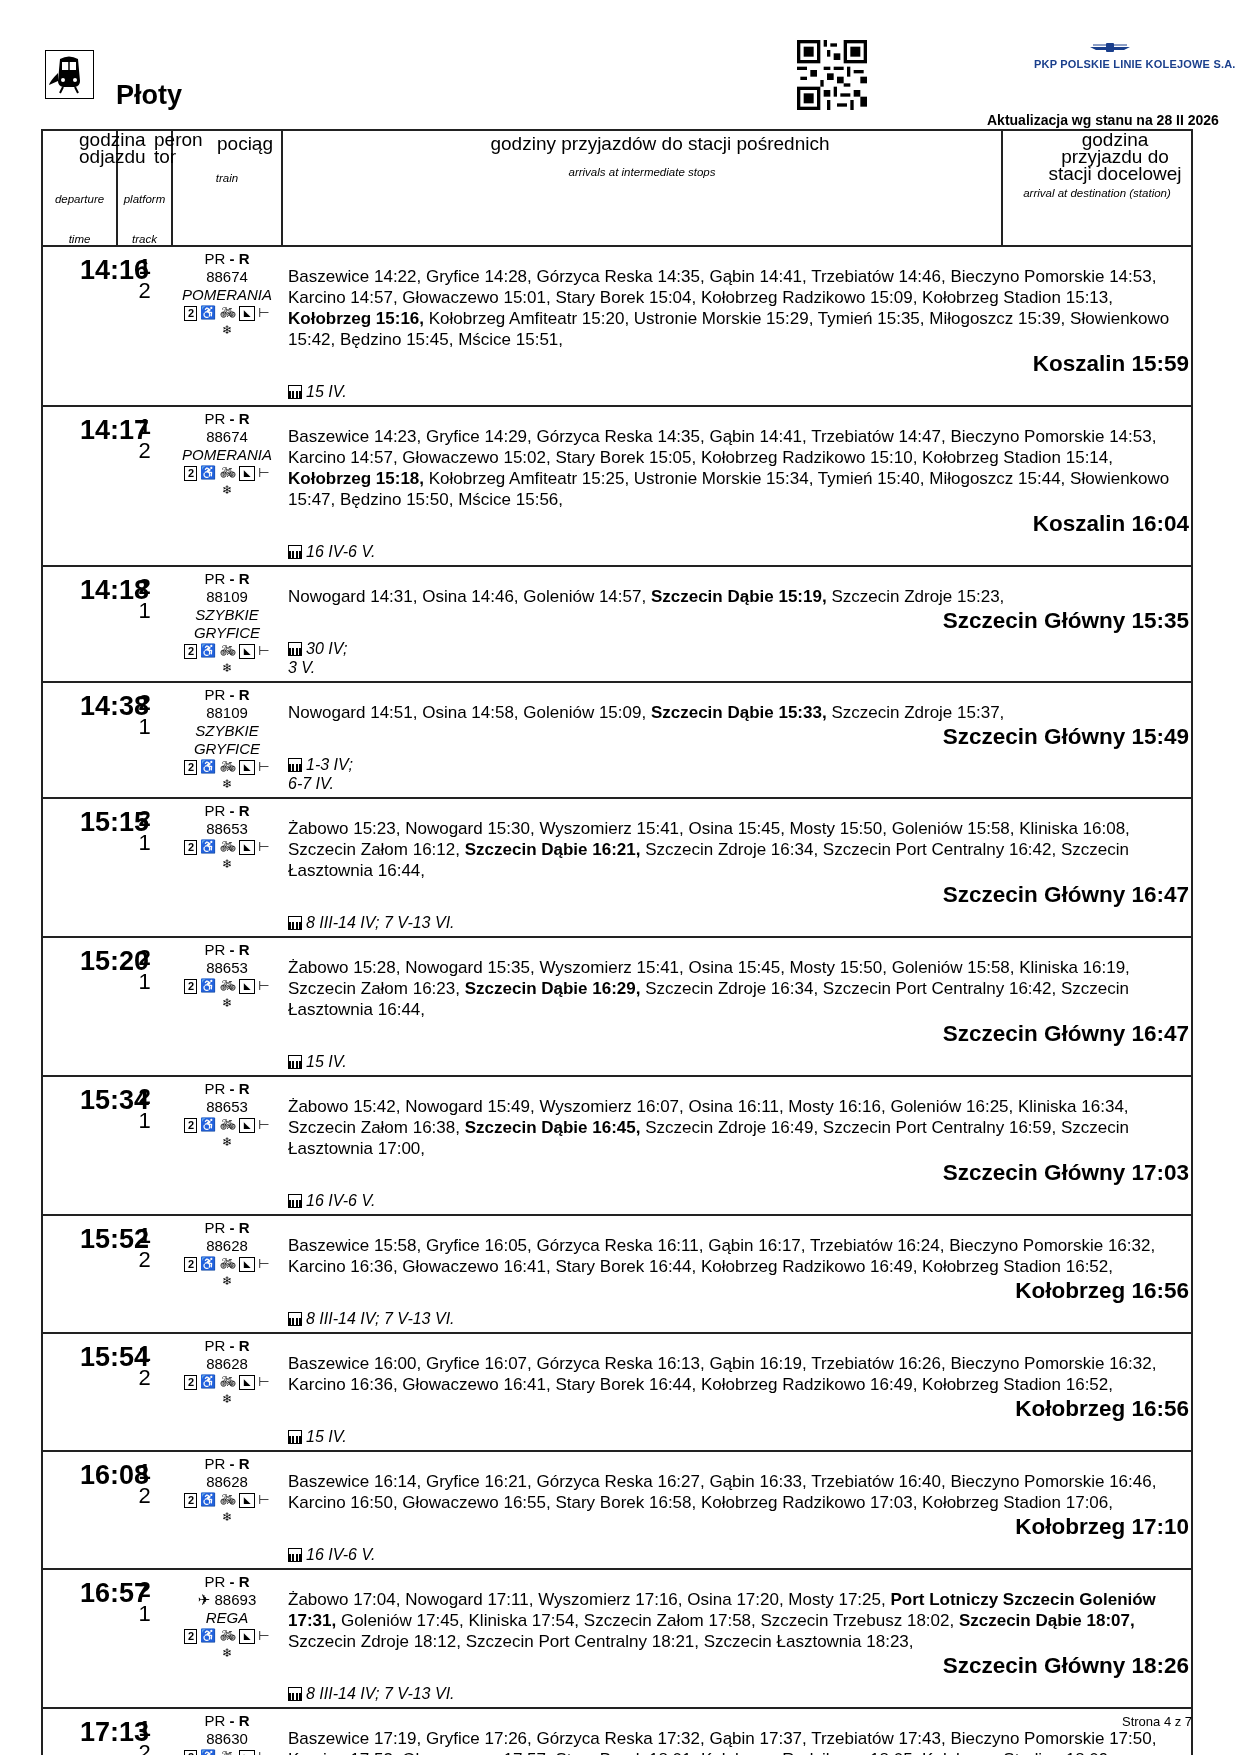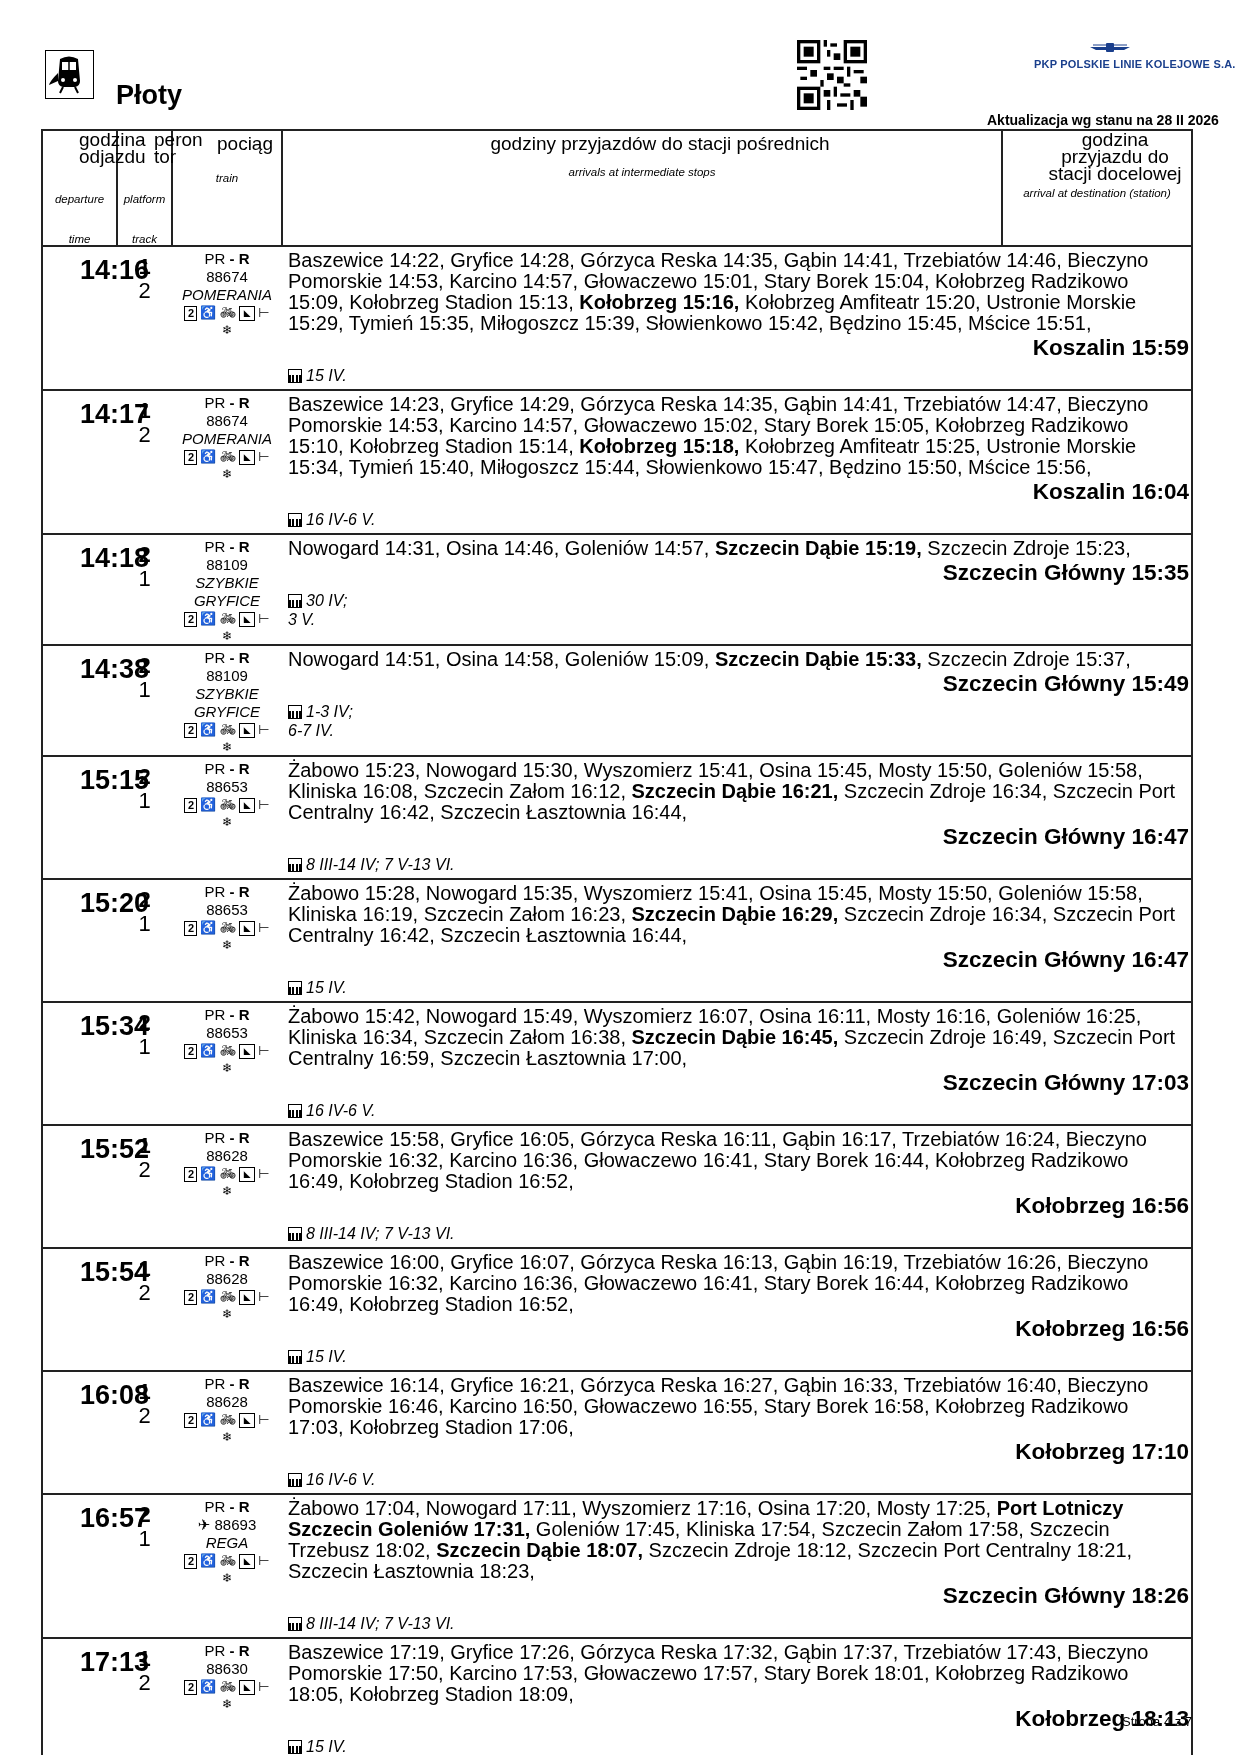--- a/index.html
+++ b/index.html
@@ -32,21 +32,21 @@
   .train { text-align: center; font-size: 15px; line-height: 18px; padding-top: 3px; }
   .train .tname { font-style: italic; display: block; }
   .train .tnum { display: block; }
   .train .cat { display: block; }
   .icons { display: flex; justify-content: center; gap: 3px; align-items: center; height: 18px; }
   .ic { display: inline-block; font-size: 13px; line-height: 14px; }
   .ic-2 { border: 1px solid #000; width: 11px; height: 13px; font-size: 11px; font-weight: bold; text-align: center; line-height: 13px; }
   .ic-wifi { border: 1px solid #000; width: 14px; height: 13px; font-size: 9px; text-align: center; line-height: 13px; }
   .snow { display: block; font-size: 12px; line-height: 16px; }
 
-  .stops { font-size: 20px; line-height: 21px; padding: 3px 8px 0 6px; position: relative; }
+  .stops { font-size: 17px; line-height: 21px; padding: 19px 8px 0 6px; position: relative; }
   .stops b { font-weight: bold; }
   .dest { font-weight: bold; font-size: 22.5px; text-align: right; padding-right: 2px; line-height: 28px; }
   .days { font-style: italic; font-size: 16px; line-height: 19px; padding: 4px 0 4px 6px; }
   .cal { display: inline-block; width: 14px; height: 14px; border: 1.5px solid #000; position: relative; vertical-align: -2px; margin-right: 4px; box-sizing: border-box;
          background: repeating-linear-gradient(90deg, #000 0 2px, transparent 2px 3.5px); background-size: 100% 60%; background-position: 0 100%; background-repeat: no-repeat; }
   .footer { position: absolute; left: 1122px; top: 1714px; font-size: 13px; white-space: nowrap; }
 </style>
 </head>
 <body>
 

